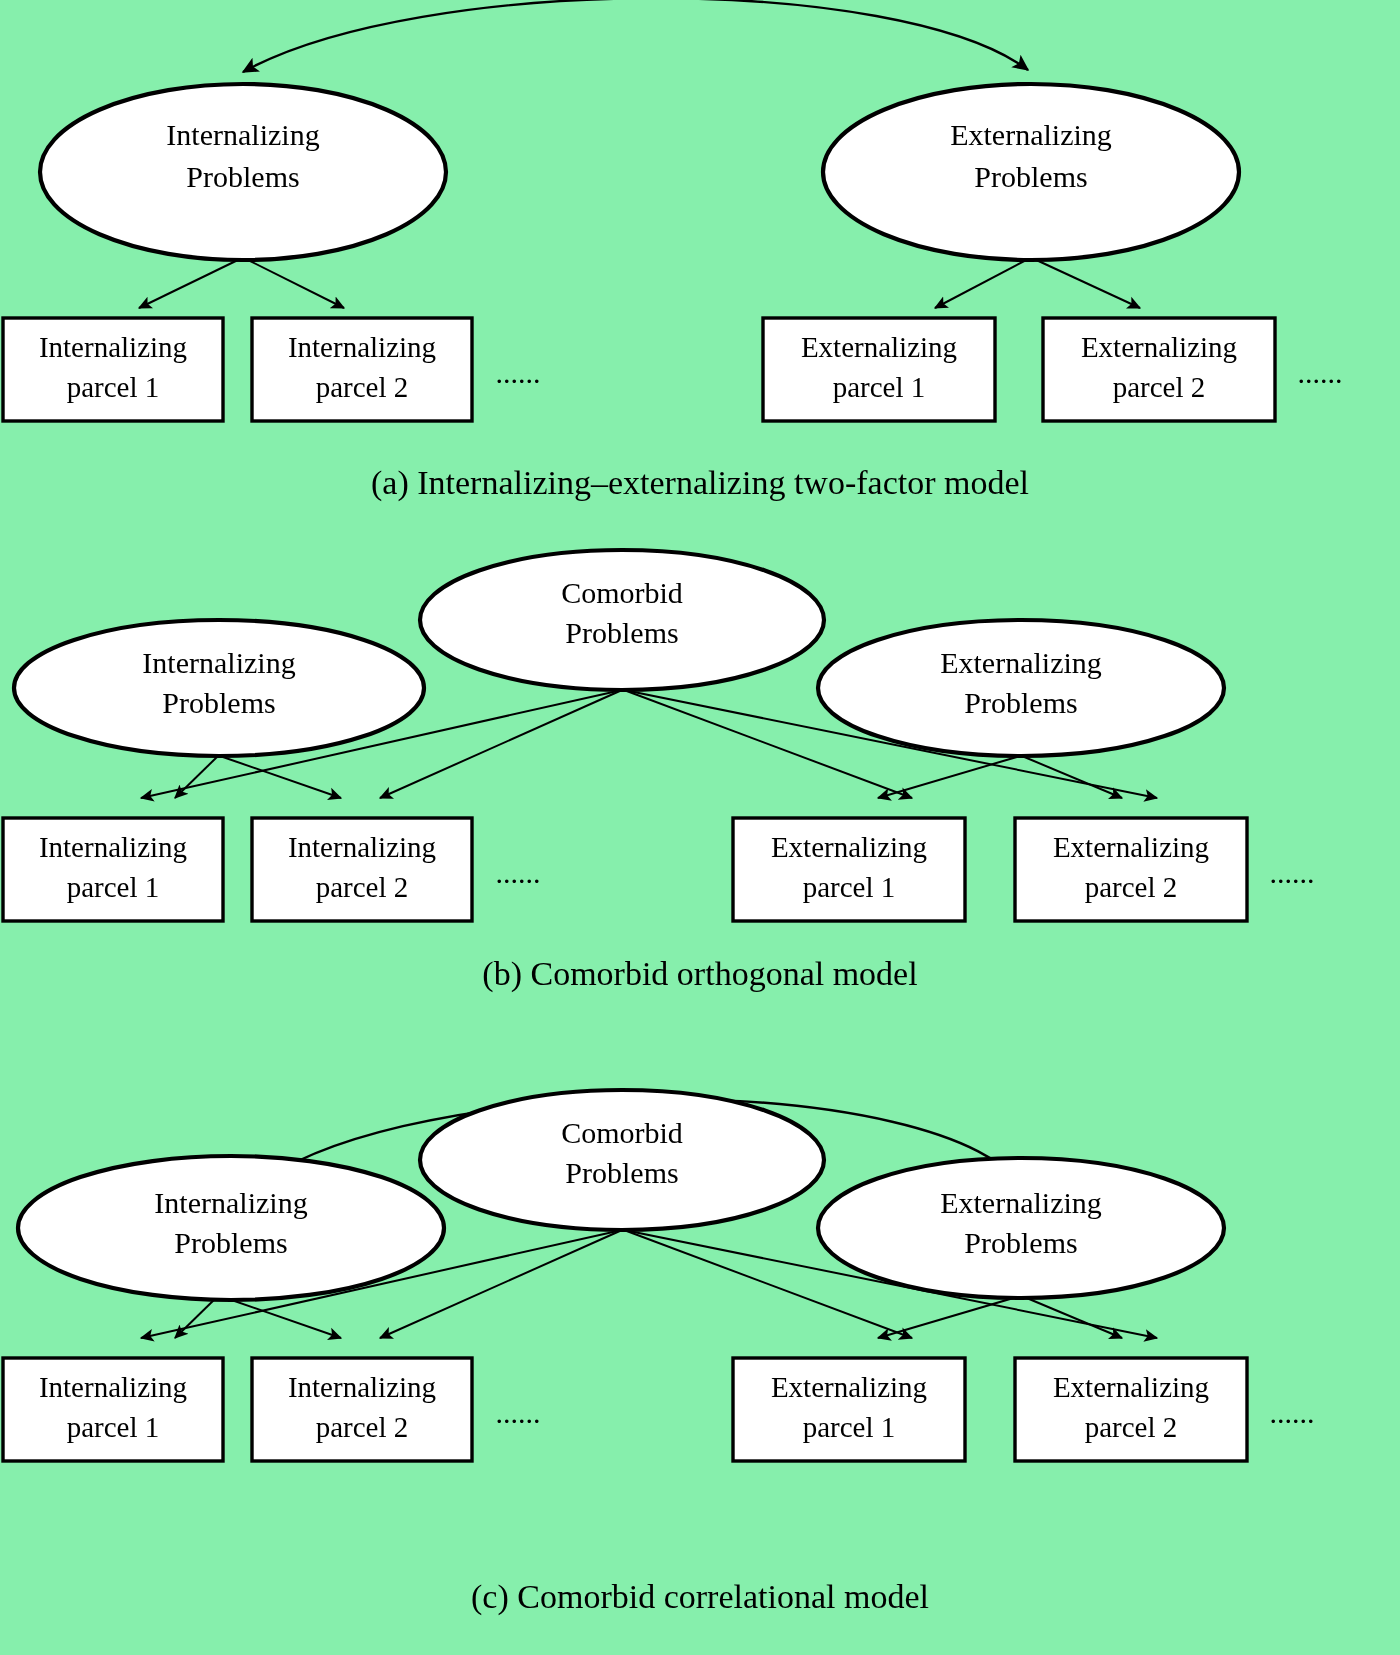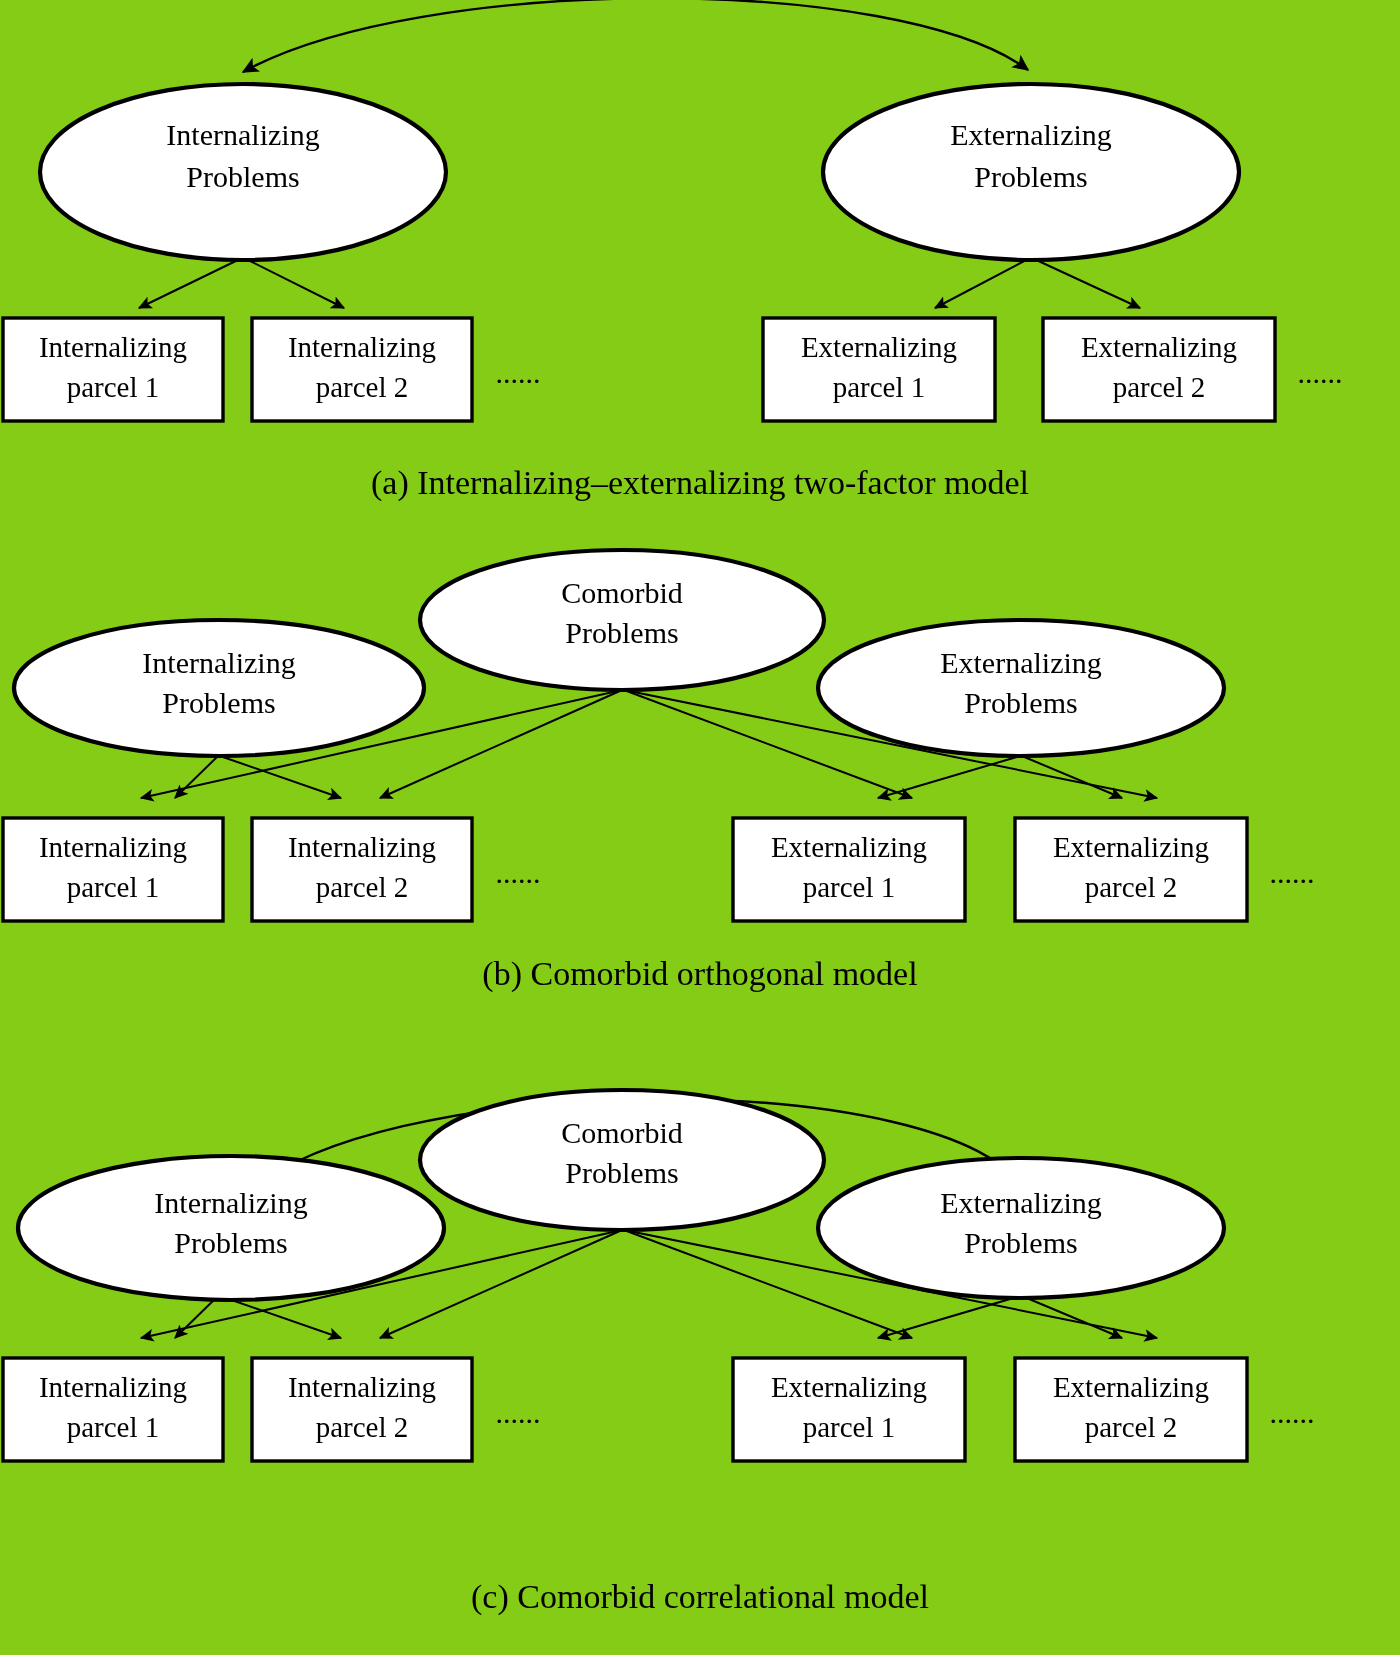--- a/index.html
+++ b/index.html
@@ -1,17 +1,17 @@
 <!DOCTYPE html>
 <html><head>
 <meta charset="utf-8">
 <style>
   html,body{margin:0;padding:0;background:#ffffff;}
   body{width:1400px;height:1655px;font-family:"Liberation Serif","DejaVu Serif",serif;}
-  #figure{position:relative;width:1400px;height:1655px;background:#84cc16;}
+  #figure{position:relative;width:1400px;height:1655px;background:#86efac;}
   svg.canvas{position:absolute;top:0;left:0;width:1400px;height:1655px;display:block;}
   .node-ellipse{fill:#ffffff;stroke:#000000;stroke-width:4.2;}
   .node-box{fill:#ffffff;stroke:#000000;stroke-width:3.4;}
   .path-line{fill:none;stroke:#000000;stroke-width:2.0;}
   .path-curve{fill:none;stroke:#000000;stroke-width:2.4;}
   .node-label{font-family:"Liberation Serif","DejaVu Serif",serif;font-size:30px;fill:#000;text-anchor:middle;dominant-baseline:middle;}
   .box-label{font-family:"Liberation Serif","DejaVu Serif",serif;font-size:29px;fill:#000;text-anchor:middle;dominant-baseline:middle;}
   .dots-label{font-family:"Liberation Serif","DejaVu Serif",serif;font-size:30px;fill:#000;text-anchor:middle;dominant-baseline:middle;letter-spacing:0px;}
   .caption-label{font-family:"Liberation Serif","DejaVu Serif",serif;font-size:34px;fill:#000;text-anchor:middle;dominant-baseline:middle;}
 </style>

